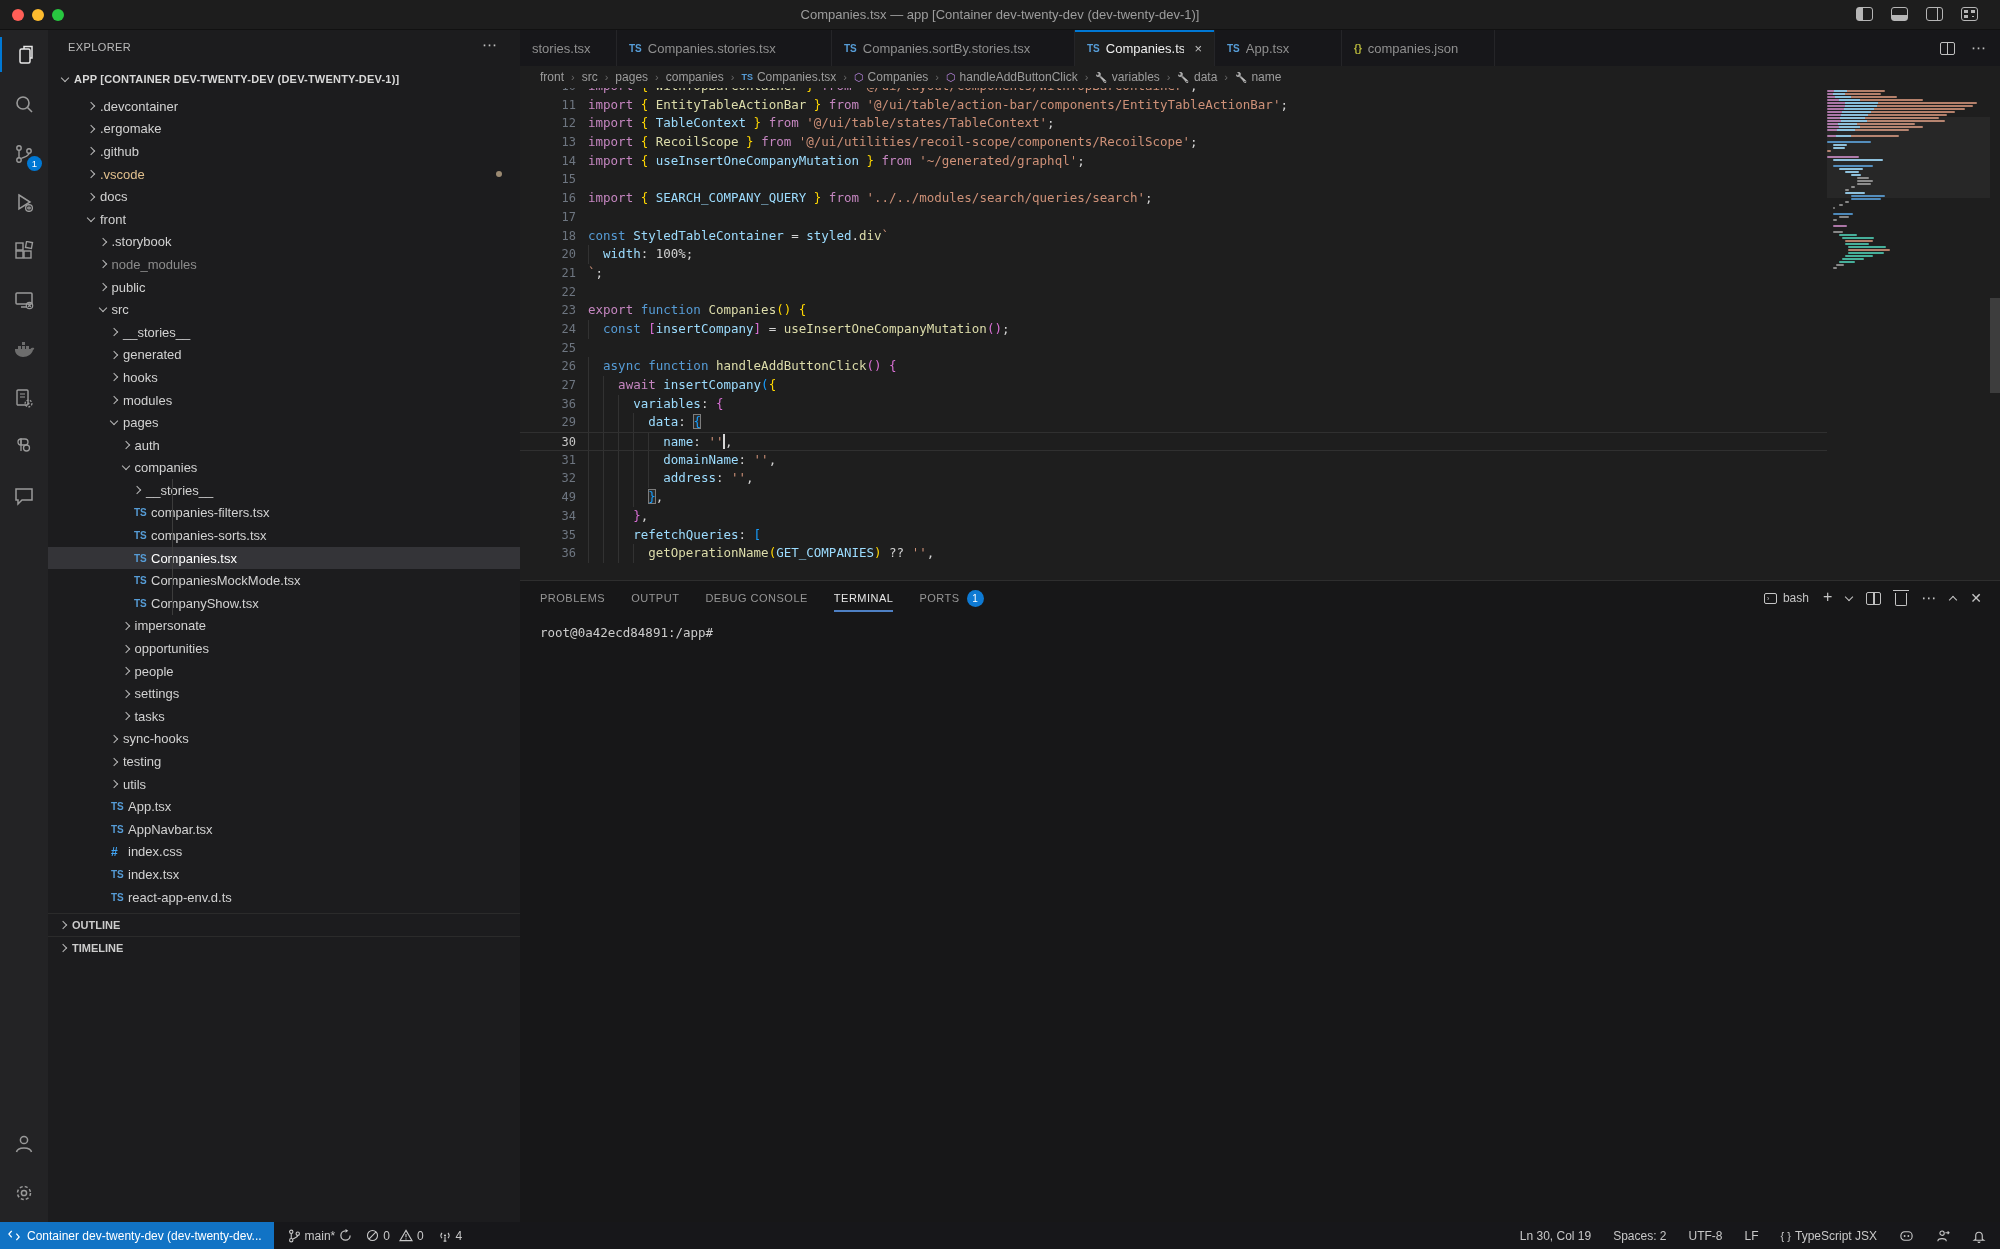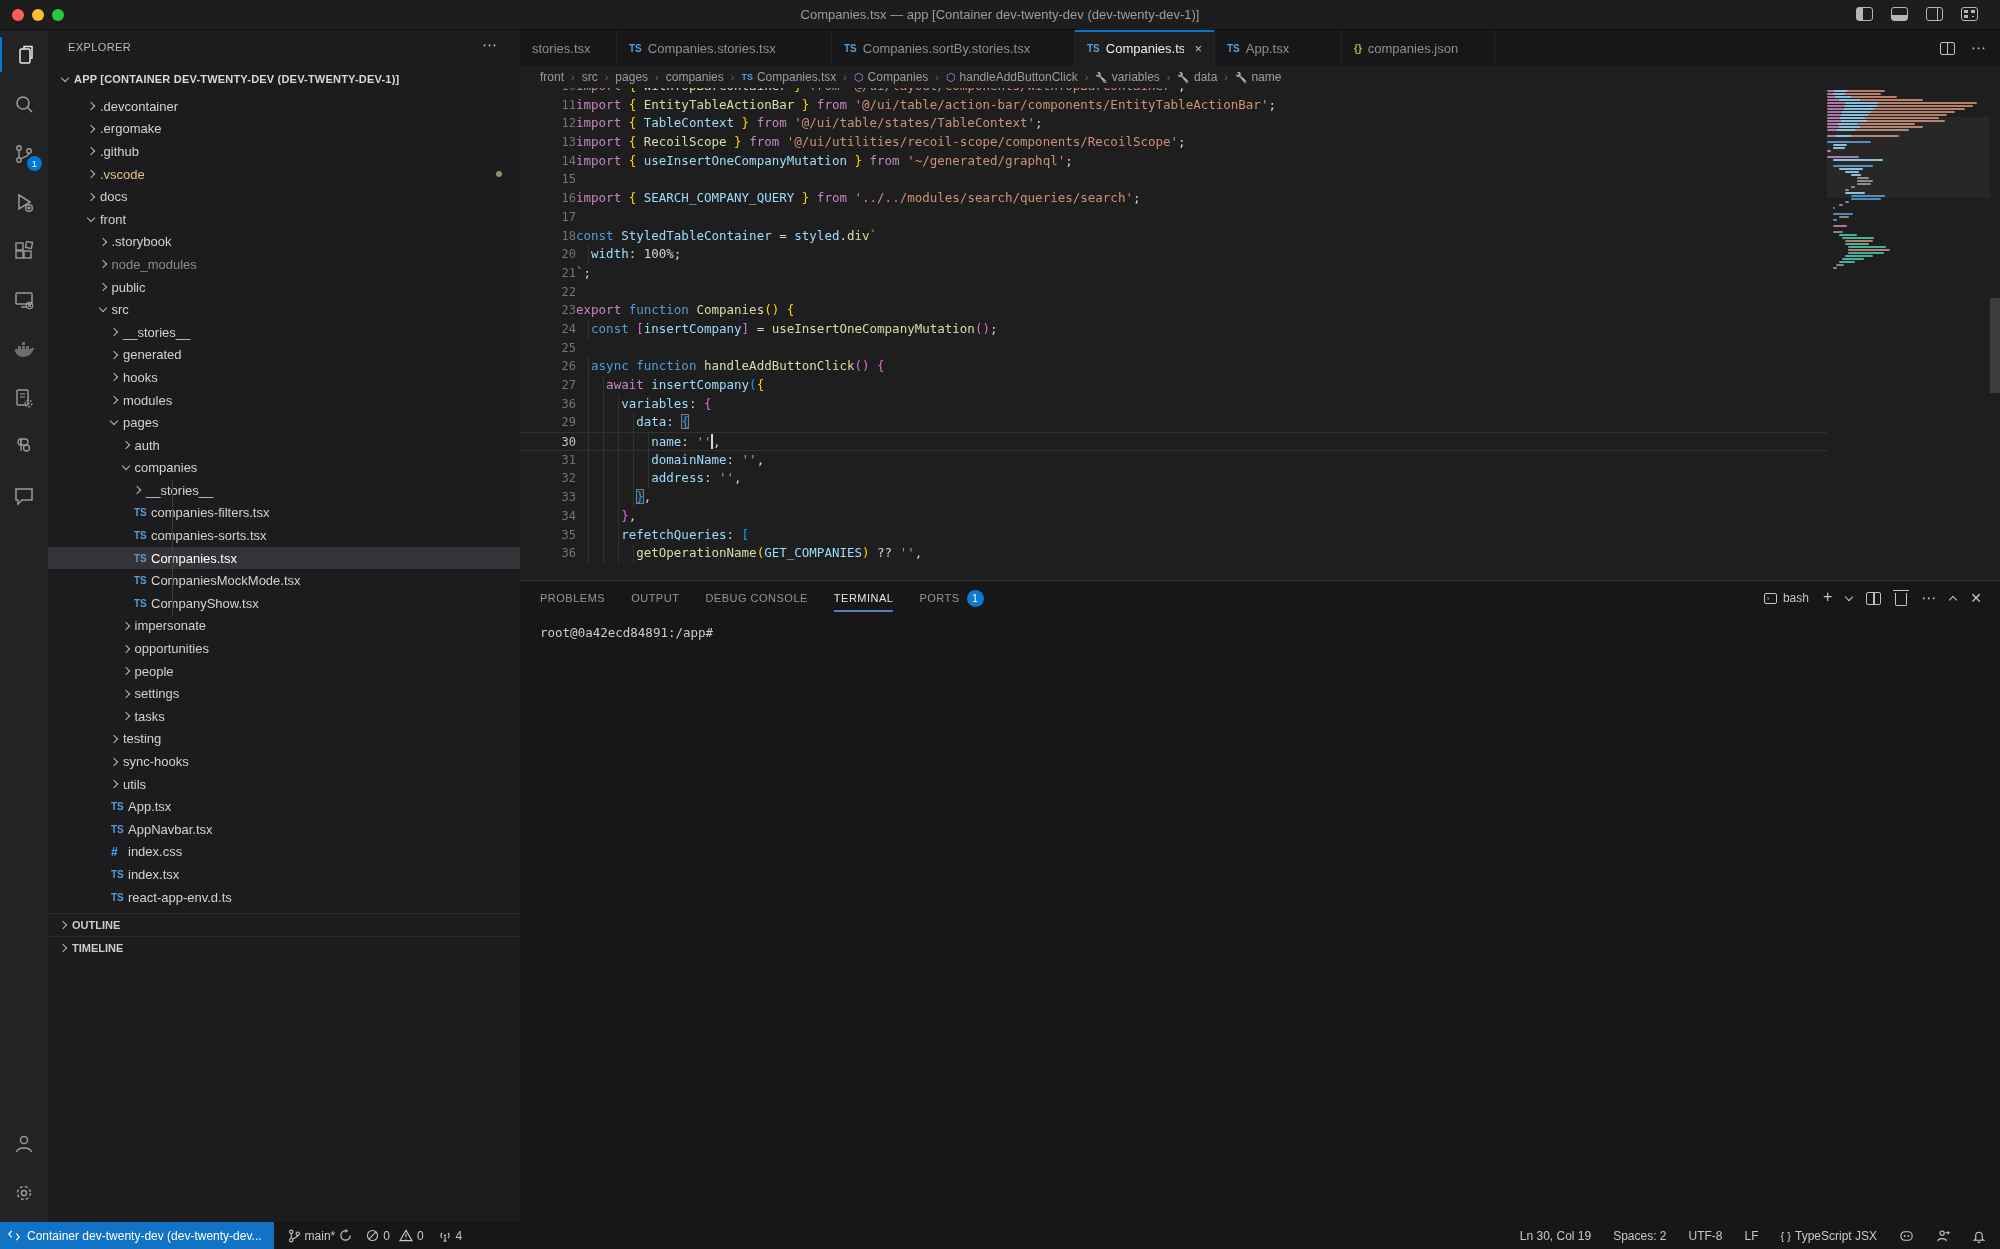--- a/index.html
+++ b/index.html
@@ -67,21 +67,21 @@
   .bc-sym{color:#b180d7;font-size:11px;}
   .bc-wr{color:#a9a9a9;font-size:11px;}
   
   .editor{position:absolute;left:0;top:58px;right:0;height:492px;overflow:hidden;}
   .code{position:absolute;left:0;top:0;right:173px;bottom:0;overflow:hidden;
     font-family:"DejaVu Sans Mono",monospace;font-size:12.5px;}
   .crow{position:relative;height:18.7px;line-height:18.7px;display:flex;}
   .crow.cur{border-top:1px solid #303030;border-bottom:1px solid #303030;}
   .gut{width:56px;flex:none;text-align:right;color:#6e7681;font-size:12px;}
   .crow.cur .gut{color:#c6c6c6;}
-  .ltxt{position:relative;white-space:pre;color:var(--pl);}
+  .ltxt{position:relative;margin-left:12px;white-space:pre;color:var(--pl);}
   .guide{position:absolute;top:0;bottom:0;width:1px;background:rgba(255,255,255,0.09);}
   .tok-kw{color:var(--kw);} .tok-st{color:var(--st);} .tok-fn{color:var(--fn);} .tok-vr{color:var(--vr);}
   .tok-str{color:var(--str);} .tok-pl{color:var(--pl);}
   .tok-b1{color:var(--b1);} .tok-b2{color:var(--b2);} .tok-b3{color:var(--b3);}
   .tok-b3m{color:var(--b3);outline:1px solid #7d7d7d;outline-offset:-1px;background:rgba(120,120,120,0.12);}
   .caret{display:inline-block;width:1.6px;height:15px;background:#d7d7d7;vertical-align:middle;margin:-2px 0 0 0;}
   .minimap{position:absolute;right:10px;top:0;width:163px;bottom:0;}
   .mbar{position:absolute;height:2px;border-radius:1px;opacity:.85;}
   .m-i{background:linear-gradient(90deg,#c586c0 0%,#c586c0 12%,#9cdcfe 12%,#9cdcfe 34%,#ce9178 34%,#ce9178 100%);}
   .m-k{background:#c586c0;} .m-b{background:#569cd6;} .m-v{background:#9cdcfe;}
@@ -344,25 +344,25 @@
         <div class="trow" style="padding-left: 74.5px;">
           <span class="chev"></span>
           <span class="tlabel">settings</span>
         </div>
         <div class="trow" style="padding-left: 74.5px;">
           <span class="chev"></span>
           <span class="tlabel">tasks</span>
         </div>
         <div class="trow" style="padding-left: 63px;">
           <span class="chev"></span>
+          <span class="tlabel">sync-hooks</span>
+        </div>
+        <div class="trow" style="padding-left: 63px;">
+          <span class="chev"></span>
           <span class="tlabel">testing</span>
-        </div>
-        <div class="trow" style="padding-left: 63px;">
-          <span class="chev"></span>
-          <span class="tlabel">sync-hooks</span>
         </div>
         <div class="trow" style="padding-left: 63px;">
           <span class="chev"></span>
           <span class="tlabel">utils</span>
         </div>
         <div class="trow" style="padding-left: 63px;">
           <span class="ficon ts">TS</span>
           <span class="tlabel">App.tsx</span>
         </div>
         <div class="trow" style="padding-left: 63px;">
@@ -583,21 +583,21 @@
           <div class="crow">
             <div class="gut">32</div>
             <div class="guide" style="left: 68px;"></div>
             <div class="guide" style="left: 83.058px;"></div>
             <div class="guide" style="left: 98.116px;"></div>
             <div class="guide" style="left: 113.174px;"></div>
             <div class="guide" style="left: 128.232px;"></div>
             <span class="ltxt"><span class="tok-vr">          address</span><span class="tok-pl">:</span><span class="tok-pl"> </span><span class="tok-str">''</span><span class="tok-pl">,</span></span>
           </div>
           <div class="crow">
-            <div class="gut">33</div>
+            <div class="gut">49</div>
             <div class="guide" style="left: 68px;"></div>
             <div class="guide" style="left: 83.058px;"></div>
             <div class="guide" style="left: 98.116px;"></div>
             <div class="guide" style="left: 113.174px;"></div>
             <span class="ltxt"><span class="tok-pl">        </span><span class="tok-b3m">}</span><span class="tok-pl">,</span></span>
           </div>
           <div class="crow">
             <div class="gut">34</div>
             <div class="guide" style="left: 68px;"></div>
             <div class="guide" style="left: 83.058px;"></div>

